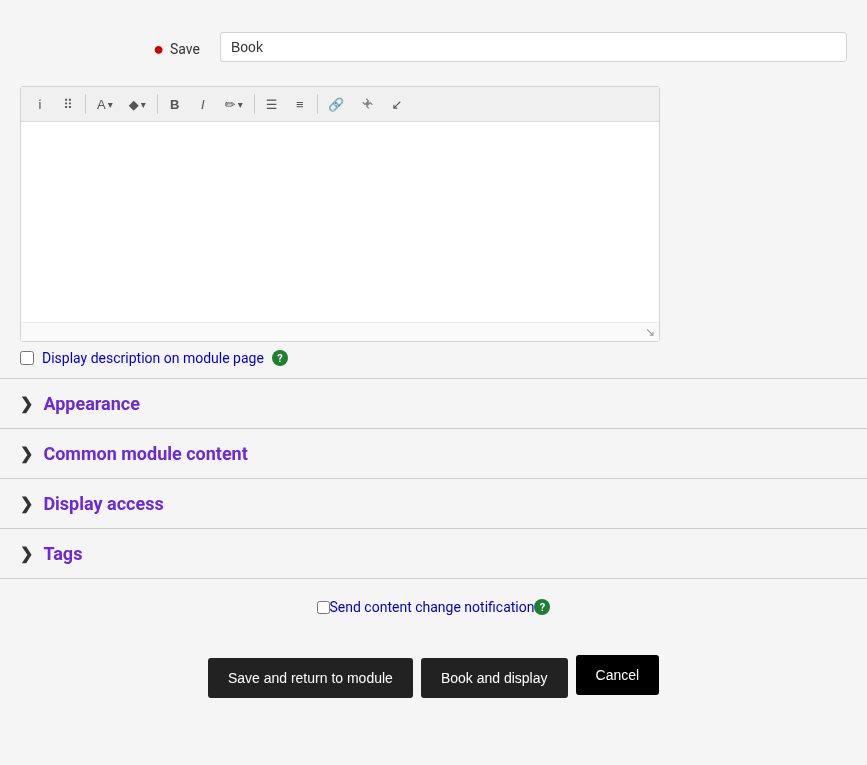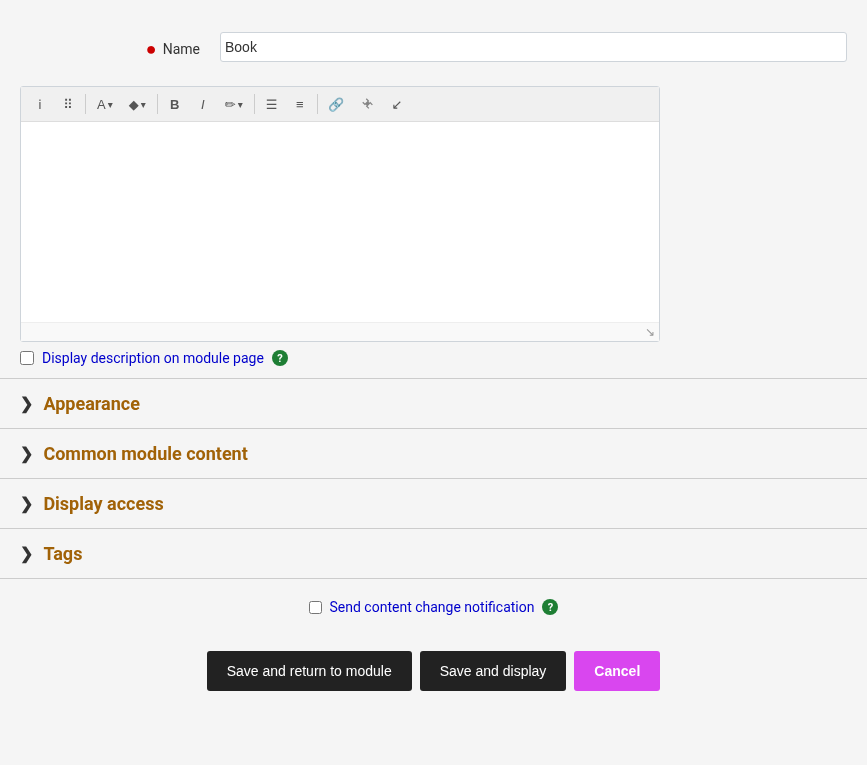--- a/index.html
+++ b/index.html
@@ -42,21 +42,21 @@
       font-weight: bold;
     }
     .form-control-wrap {
       flex: 1;
     }
     .text-input {
       width: 100%;
       max-width: 640px;
       border: 1px solid #ced4da;
       border-radius: 3px;
-      padding: 6px 4px;
+      padding: 6px 10px;
       font-size: 14px;
       color: #333;
       background: #fff;
       outline: none;
     }
     .editor-wrapper {
       width: 100%;
       max-width: 640px;
       border: 1px solid #ced4da;
       border-radius: 3px;
@@ -149,27 +149,26 @@
       gap: 10px;
     }
     .chevron-icon {
       font-size: 16px;
       color: #333;
       font-weight: bold;
     }
     .collapsible-title {
       font-size: 18px;
       font-weight: bold;
-      color: #a16207;
+      color: #6d28d9;
     }
     .notification-row {
       display: flex;
       align-items: center;
       justify-content: center;
-      gap: 8px;
       padding: 20px;
       border-top: 1px solid #ccc;
     }
     .notification-label {
       color: #0000cc;
       font-size: 14px;
     }
     .buttons-row {
       display: flex;
       align-items: center;
@@ -179,45 +178,46 @@
     }
     .btn-dark {
       background: #222;
       color: #fff;
       border: none;
       border-radius: 3px;
       padding: 12px 20px;
       font-size: 14px;
       cursor: pointer;
       font-weight: 500;
+      margin-top: 7px;
     }
     .btn-purple {
-      background: #d946ef;
+      background: #000000;
       color: #fff;
       border: none;
       border-radius: 3px;
       padding: 12px 20px;
       font-size: 14px;
       cursor: pointer;
-      font-weight: 700;
+      font-weight: 400;
     }
     .dropdown-arrow {
       font-size: 10px;
     }
   </style>
 </head>
 <body>
 
 <div class="page-container">
   <div class="form-section">
 
     <div class="form-row">
       <div class="form-label">
         <span class="required-icon">●</span>
-        <span>Name</span>
+        <span>Save</span>
       </div>
       <div class="form-control-wrap">
         <input type="text" class="text-input" value="Book" placeholder="Book" style="">
       </div>
     </div>
 
     <div class="form-row">
       <div class="form-control-wrap">
         <div class="editor-wrapper">
 
@@ -296,17 +296,17 @@
   </div>
 
   <div class="notification-row">
     <input type="checkbox" id="send-notif" style="">
     <label class="notification-label" for="send-notif">Send content change notification</label>
     <span class="help-icon">?</span>
   </div>
 
   <div class="buttons-row">
     <button class="btn-dark">Save and return to module</button>
-    <button class="btn-dark">Save and display</button>
+    <button class="btn-dark">Book and display</button>
     <button class="btn-purple">Cancel</button>
   </div>
 
 </div>
 
 </body></html>

